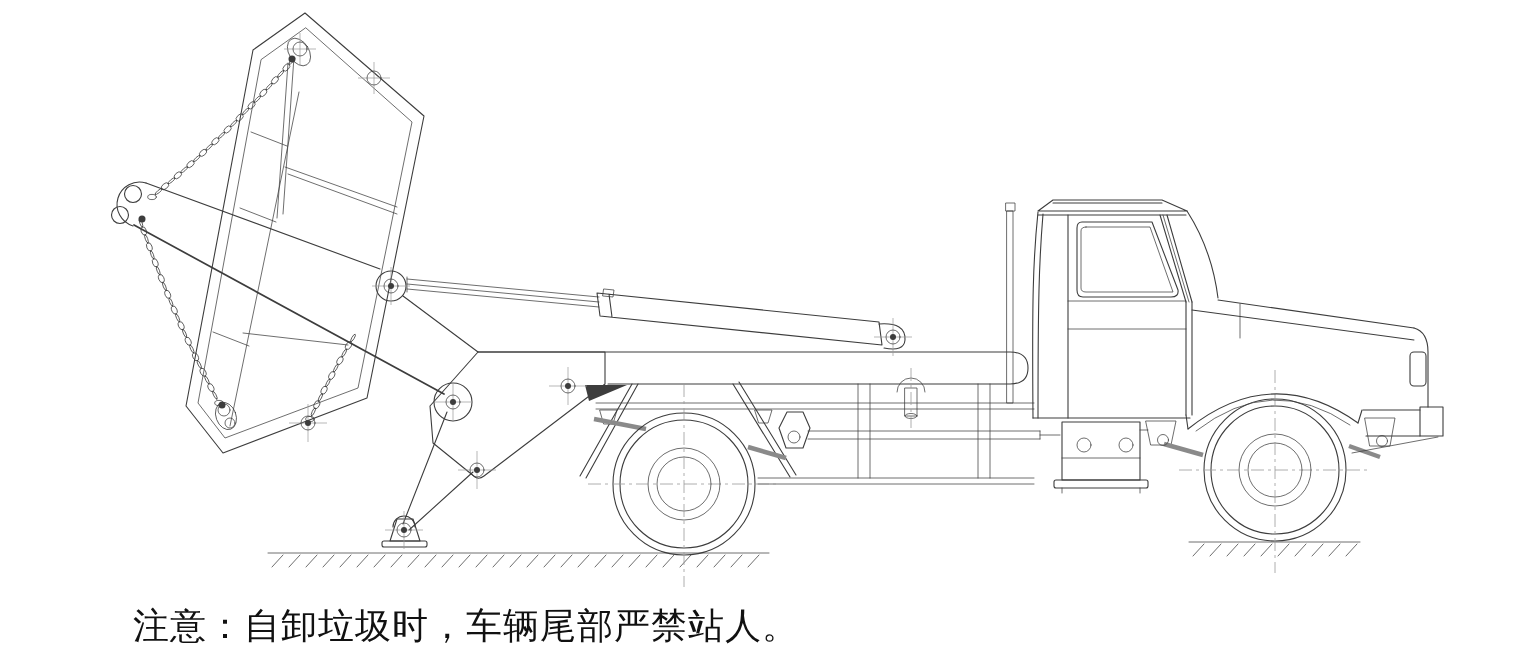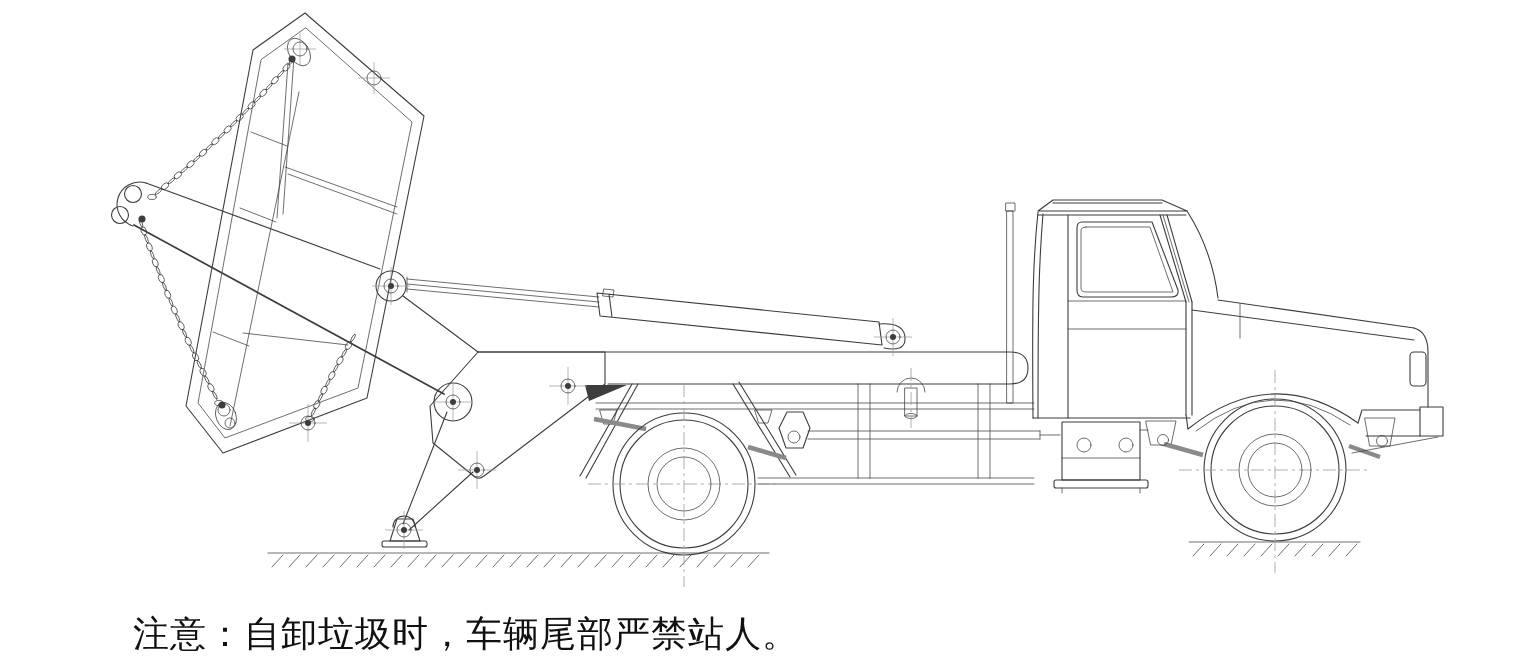--- a/index.html
+++ b/index.html
@@ -10,21 +10,21 @@
          font-family:"Liberation Serif","DejaVu Serif",serif;}
   svg{position:absolute;left:0;top:0;}
   .ln{fill:none;stroke:var(--line);stroke-width:1.1;stroke-linejoin:round;stroke-linecap:round;}
   .thin{stroke-width:0.75;}
   .dark{stroke-width:1.7;}
   .cl{fill:none;stroke:var(--cline);stroke-width:0.8;stroke-dasharray:13 4 3 4;}
   .tick{stroke:var(--cline);stroke-width:0.7;}
   .spring{fill:none;stroke:var(--spring);stroke-width:4.5;stroke-linecap:butt;}
   .fillدark,.filldark{fill:var(--line);stroke:none;}
   .caption{position:absolute;left:133px;top:602px;font-size:36px;color:var(--text);
-           letter-spacing:1px;white-space:nowrap;margin-top:8px;}
+           letter-spacing:1px;white-space:nowrap;}
 </style>
 </head>
 <body>
 
 <div class="stage">
   <svg width="1518" height="668" viewBox="0 0 1518 668">
 
     <g>
       <g>
           <line x1="268" y1="553" x2="769" y2="553" class="ln thin"></line>

